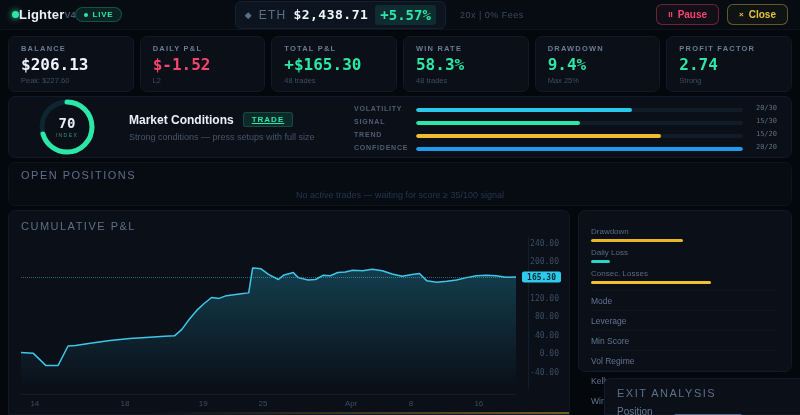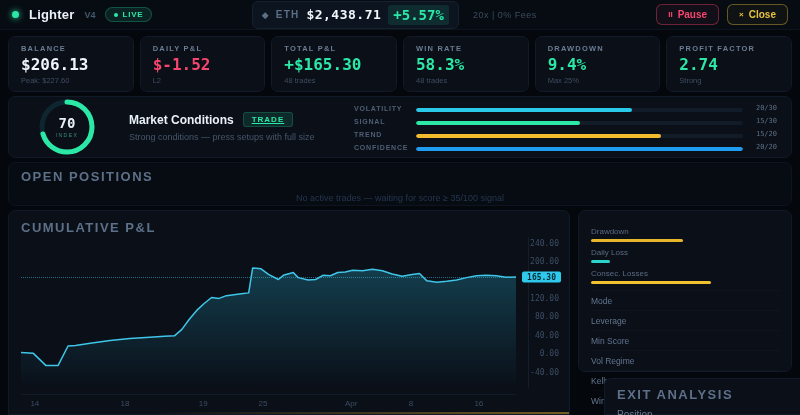--- a/index.html
+++ b/index.html
@@ -4,33 +4,33 @@
 <style>
   * { margin:0; padding:0; box-sizing:border-box; }
   html,body { background:#04070c; }
   .page { position:relative; width:800px; height:415px; overflow:hidden;
           background:#04070c; font-family:"Liberation Sans",sans-serif; color:#e8eef5; }
   .mono { font-family:"DejaVu Sans Mono",monospace; }
 
   
   .topbar { position:absolute; top:0; left:0; right:0; height:30px; display:flex; align-items:center;
             padding:0 12px; background:#070c13; border-bottom:1px solid #0c141f; }
-  .brand { display:flex; align-items:center; gap:10px; }
+  .brand { display:flex; align-items:center; gap:0; }
   .brand-dot { width:7px; height:7px; border-radius:50%; background:#2be8a6; box-shadow:0 0 6px #2be8a6; }
   .brand-name { font-size:13px; font-weight:bold; color:#eaf2f8; letter-spacing:.2px; }
   .brand-ver { font-size:9px; color:#46586c; font-weight:bold; }
   .live-badge { display:flex; align-items:center; gap:4px; background:rgba(43,232,166,.1);
                 border:1px solid rgba(43,232,166,.25); border-radius:9px; padding:2px 8px;
                 font-size:8px; font-weight:bold; color:#2be8a6; letter-spacing:.8px; }
   .live-dot { width:4px; height:4px; border-radius:50%; background:#2be8a6; }
   .center-group { margin:0 auto; display:flex; align-items:center; gap:14px; }
   .price-pill { display:flex; align-items:center; gap:7px; background:#0c1420; border:1px solid #16202e;
                 border-radius:6px; padding:3px 9px; }
   .eth-icon { color:#5c6f85; font-size:9px; }
-  .asset-label { font-size:10px; font-weight:bold; color:#5c6f85; letter-spacing:1.2px; }
+  .asset-label { font-size:12px; font-weight:normal; color:#5c6f85; letter-spacing:1.2px; }
   .price-value { font-size:13px; font-weight:bold; color:#f2f7fb; letter-spacing:.5px; }
   .change-badge { font-size:14px; font-weight:bold; color:#2be8a6; background:rgba(43,232,166,.12);
                   border-radius:3px; padding:2px 5px; }
   .header-meta { font-size:9px; color:#3c4a5c; letter-spacing:.5px; }
   .btn-group { display:flex; gap:8px;margin-left:20px; }
   .hdr-btn { display:flex; align-items:center; gap:5px; font-size:10px; font-weight:bold;
              border-radius:6px; padding:4px 11px; background:transparent; cursor:pointer; }
   .pause-btn { color:#f5466d; border:1px solid rgba(245,70,109,.4); background:rgba(245,70,109,.05); }
   .close-btn { color:#e8c23f; border:1px solid rgba(232,194,63,.4); background:rgba(232,194,63,.04); }
   .btn-ico { font-size:8px; }
@@ -62,21 +62,21 @@
   .metrics { flex:1; display:flex; flex-direction:column; gap:5px; padding-left:10px; }
   .metric-row { display:flex; align-items:flex-end; }
   .metric-label { width:62px; font-size:7px; letter-spacing:.8px; color:#4e5f73; font-weight:bold; }
   .metric-track { flex:1; height:4px; background:#121c29; border-radius:2px; overflow:hidden; }
   .metric-fill { height:100%; border-radius:2px; }
   .metric-value { width:34px; text-align:right; font-size:7px; color:#5d7085; font-family:"DejaVu Sans Mono",monospace; }
 
   
   .positions { position:absolute; top:162px; left:8px; right:8px; height:44px; background:#070b12;
                border:1px solid #0d1521; border-radius:7px; padding:6px 12px; }
-  .sec-label { font-size:13px; font-weight:bold; letter-spacing:1.5px; color:#5d7089; }
+  .sec-label { font-size:11px; font-weight:normal; letter-spacing:1.5px; color:#5d7089; }
   .empty-msg { text-align:center; font-size:9px; color:#253650; margin-top:9px; }
 
   
   .chart-panel { position:absolute; top:210px; left:8px; width:562px; bottom:0; background:#0a0f18;
                  border:1px solid #101a28; border-radius:7px 7px 0 0; }
   .chart-title { position:absolute; top:9px; left:12px; }
   .plot { position:absolute; left:12px; top:26px; width:495px; height:151px; }
   .plot svg { position:absolute; inset:0; width:100%; height:100%; }
   .ref-line { position:absolute; left:0; right:0; border-top:1px dotted rgba(62,198,232,.5); }
   .axis-sep { position:absolute; top:26px; height:151px; left:519px; width:1px; background:#131e2c; }

